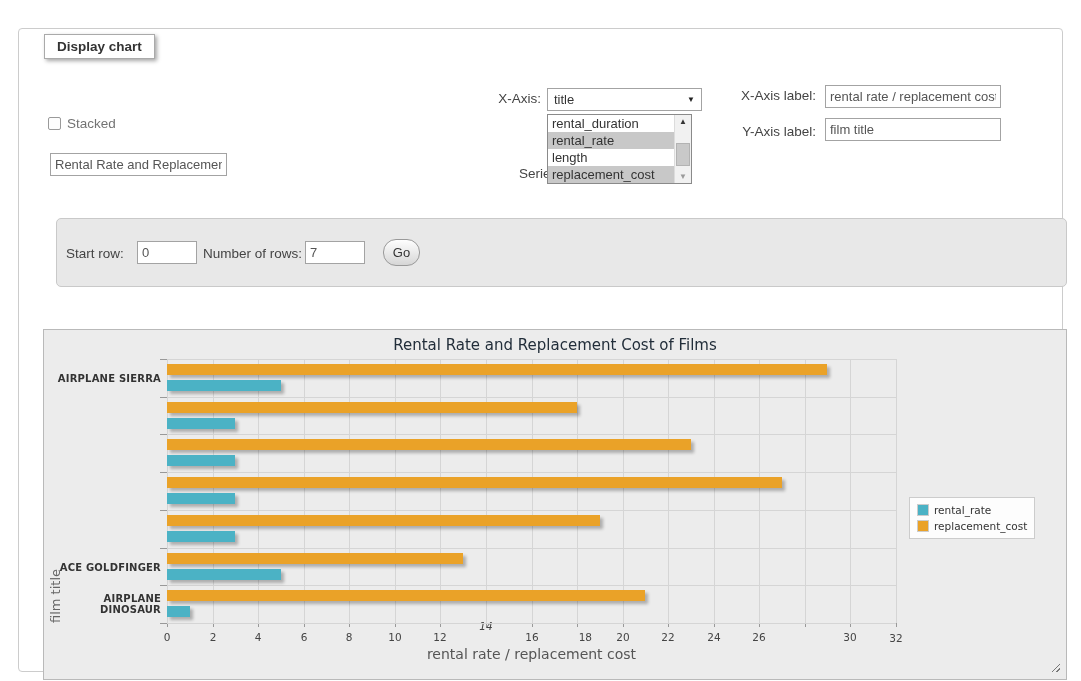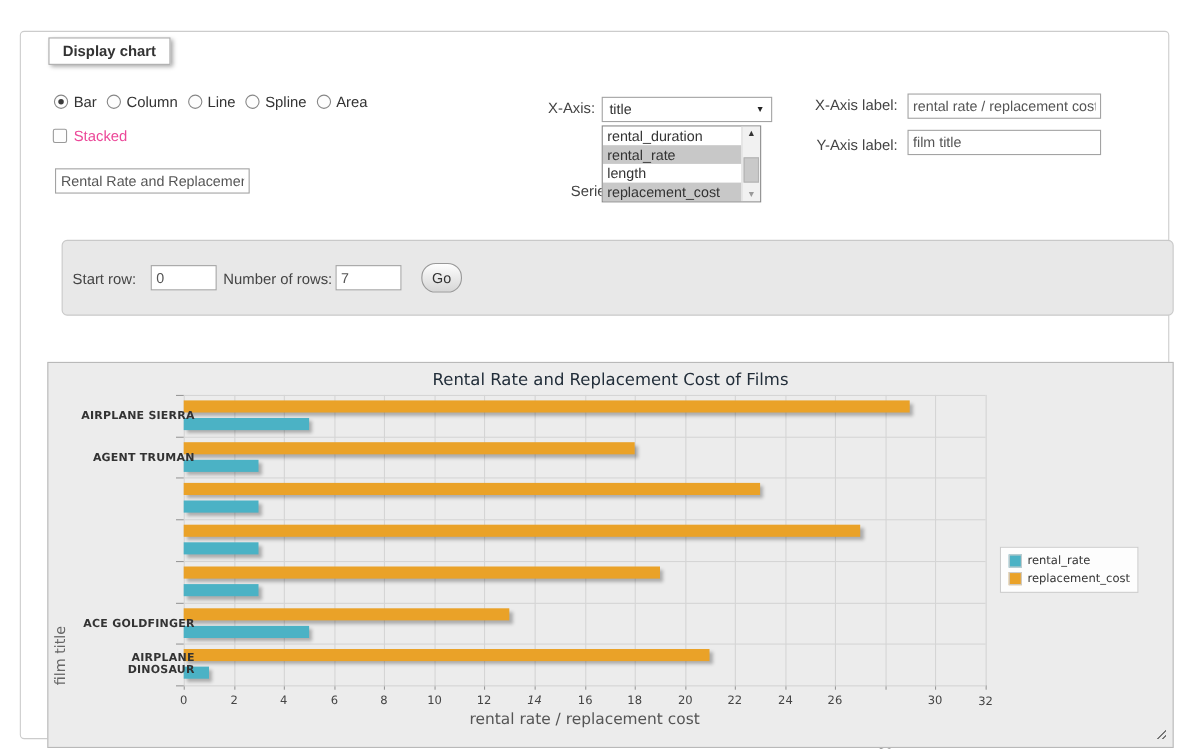--- a/index.html
+++ b/index.html
@@ -15,21 +15,21 @@
                 box-shadow:2px 2px 4px rgba(0,0,0,0.35); z-index:5; }
 
   
   .radio-row { position:absolute; left:30px; top:56px; display:flex; align-items:center; }
   .radio-item { display:inline-flex; align-items:center; margin-right:9px; font-size:13.5px; color:#333; cursor:default; }
   .radio { width:13px; height:13px; border-radius:50%; border:1px solid #878787; background:#fdfdfd;
            margin-right:5px; position:relative; flex:none; }
   .radio.on::after { content:""; position:absolute; left:3px; top:3px; width:5px; height:5px;
                      background:#3a3a3a; border-radius:50%; }
   .check-row { position:absolute; left:29px; top:87px; display:inline-flex; align-items:center;
-               font-size:13.5px; color:#ec4899; }
+               font-size:13.5px; color:#737373; }
   .checkbox { width:13px; height:13px; border:1px solid #9a9a9a; border-radius:2px; background:#fdfdfd;
               margin-right:6px; flex:none; }
 
   input.txt { position:absolute; border:1px solid #a3a3a3; background:#fff; font-family:"Liberation Sans",sans-serif;
               font-size:13px; color:#555; padding:0 4px; height:23px; }
 
   .lbl { position:absolute; font-size:13.5px; color:#444; }
   .lbl.r { text-align:right; }
 
   .select { position:absolute; left:528px; top:59px; width:155px; height:23px; border:1px solid #a3a3a3;
@@ -58,21 +58,21 @@
 
   
   .chart-panel { position:absolute; left:24px; top:300px; width:1024px; height:351px; background:#ececec;
                  border:1px solid #b9b9b9; }
   #chart-inner { position:absolute; left:0; top:0; right:0; bottom:0; font-family:"DejaVu Sans",sans-serif; }
   .chart-title { position:absolute; top:6px; left:0; width:100%; text-align:center; font-size:15px; color:#222e3a; }
   .gridv { position:absolute; width:1px; background:#d5d5d5; }
   .gridh { position:absolute; height:1px; background:#d5d5d5; }
   .tickmark { position:absolute; background:#999; }
   .bar { position:absolute; box-shadow:3px 3px 3px rgba(0,0,0,0.27); }
-  .cat { position:absolute; left:16px; width:117px; text-align:right; font-size:10px; font-weight:bold; color:#333;
+  .cat { position:absolute; left:0; width:117px; text-align:right; font-size:10px; font-weight:bold; color:#333;
          display:flex; align-items:center; justify-content:flex-end; letter-spacing:0.2px; }
   .xtick { position:absolute; width:30px; text-align:center; font-size:10.5px; color:#444; }
   .xtitle { position:absolute; left:123px; top:316px; width:729px; text-align:center; font-size:14px; color:#555; }
   .ytitle { position:absolute; left:4px; top:29px; height:264px; display:flex; align-items:center;
             writing-mode:vertical-rl; transform:rotate(180deg); font-size:13px; color:#666; }
   .legendbox { position:absolute; left:865px; top:167px; background:#fdfdfd; border:1px solid #ccc; padding:4px 7px; }
   .legend-row { display:flex; align-items:center; height:16px; }
   .swatch { width:12px; height:12px; border:1px solid #ccc; margin-right:5px; flex:none; }
   .legend-lbl { font-size:10.5px; color:#333; white-space:nowrap; }
   .resize-handle { position:absolute; right:6px; bottom:7px; width:11px; height:11px;
@@ -80,42 +80,20 @@
                    clip-path:polygon(100% 0, 100% 100%, 0 100%); }
 </style>
 </head>
 <body>
 
 <div class="page">
   <div class="fieldset">
 
     <div class="legend-box">Display chart</div>
 
-    <div class="radio-row" id="chart-type-group">
-        <label class="radio-item">
-          <span class="radio on"></span>
-          <span>Bar</span>
-        </label>
-        <label class="radio-item">
-          <span class="radio"></span>
-          <span>Column</span>
-        </label>
-        <label class="radio-item">
-          <span class="radio"></span>
-          <span>Line</span>
-        </label>
-        <label class="radio-item">
-          <span class="radio"></span>
-          <span>Spline</span>
-        </label>
-        <label class="radio-item">
-          <span class="radio"></span>
-          <span>Area</span>
-        </label>
-      </div>
 
     <label class="check-row">
       <span class="checkbox"></span>
       <span>Stacked</span>
     </label>
 
     <input class="txt" style="left: 31px; top: 124px; width: 177px;" value="Rental Rate and Replacement Cost of Films">
 
     <span class="lbl r" style="left:400px; top:62px; width:122px;">X-Axis:</span>
     <div class="select">
@@ -184,27 +162,27 @@
           <div class="tickmark" style="left: 305px; top: 293px; width: 1px; height: 4px;"></div>
           <div class="xtick" style="left: 290px; top: 301px;">8</div>
           <div class="gridv" style="left: 351px; top: 29px; height: 264px;"></div>
           <div class="tickmark" style="left: 351px; top: 293px; width: 1px; height: 4px;"></div>
           <div class="xtick" style="left: 336px; top: 301px;">10</div>
           <div class="gridv" style="left: 396px; top: 29px; height: 264px;"></div>
           <div class="tickmark" style="left: 396px; top: 293px; width: 1px; height: 4px;"></div>
           <div class="xtick" style="left: 381px; top: 301px;">12</div>
           <div class="gridv" style="left: 442px; top: 29px; height: 264px;"></div>
           <div class="tickmark" style="left: 442px; top: 293px; width: 1px; height: 4px;"></div>
-          <div class="xtick" style="left: 427px; top: 301px; font-style: italic;">14</div>
+          <div class="xtick" style="left: 427px; top: 290px; font-style: italic;">14</div>
           <div class="gridv" style="left: 488px; top: 29px; height: 264px;"></div>
           <div class="tickmark" style="left: 488px; top: 293px; width: 1px; height: 4px;"></div>
           <div class="xtick" style="left: 473px; top: 301px;">16</div>
           <div class="gridv" style="left: 533px; top: 29px; height: 264px;"></div>
           <div class="tickmark" style="left: 533px; top: 293px; width: 1px; height: 4px;"></div>
-          <div class="xtick" style="left: 518px; top: 301px;">18</div>
+          <div class="xtick" style="left: 518px; top: 301px; text-align: right;">18</div>
           <div class="gridv" style="left: 579px; top: 29px; height: 264px;"></div>
           <div class="tickmark" style="left: 579px; top: 293px; width: 1px; height: 4px;"></div>
           <div class="xtick" style="left: 564px; top: 301px;">20</div>
           <div class="gridv" style="left: 624px; top: 29px; height: 264px;"></div>
           <div class="tickmark" style="left: 624px; top: 293px; width: 1px; height: 4px;"></div>
           <div class="xtick" style="left: 609px; top: 301px;">22</div>
           <div class="gridv" style="left: 670px; top: 29px; height: 264px;"></div>
           <div class="tickmark" style="left: 670px; top: 293px; width: 1px; height: 4px;"></div>
           <div class="xtick" style="left: 655px; top: 301px;">24</div>
           <div class="gridv" style="left: 715px; top: 29px; height: 264px;"></div>
@@ -233,21 +211,20 @@
           <div class="tickmark" style="left: 116px; top: 218px; width: 7px; height: 1px;"></div>
           <div class="gridh" style="left: 123px; top: 255px; width: 729px;"></div>
           <div class="tickmark" style="left: 116px; top: 255px; width: 7px; height: 1px;"></div>
           <div class="gridh" style="left: 123px; top: 293px; width: 729px;"></div>
           <div class="tickmark" style="left: 116px; top: 293px; width: 7px; height: 1px;"></div>
           <div class="bar" style="left: 123px; top: 34px; height: 11px; width: 660px; background: rgb(234, 162, 40);"></div>
           <div class="bar" style="left: 123px; top: 50px; height: 11px; width: 114px; background: rgb(75, 178, 197);"></div>
           <div class="cat" style="top: 29px; height: 38px;">AIRPLANE SIERRA</div>
           <div class="bar" style="left: 123px; top: 72px; height: 11px; width: 410px; background: rgb(234, 162, 40);"></div>
           <div class="bar" style="left: 123px; top: 88px; height: 11px; width: 68px; background: rgb(75, 178, 197);"></div>
-          <div class="cat" style="top: 67px; height: 38px;">AGENT TRUMAN</div>
           <div class="bar" style="left: 123px; top: 109px; height: 11px; width: 524px; background: rgb(234, 162, 40);"></div>
           <div class="bar" style="left: 123px; top: 125px; height: 11px; width: 68px; background: rgb(75, 178, 197);"></div>
           <div class="bar" style="left: 123px; top: 147px; height: 11px; width: 615px; background: rgb(234, 162, 40);"></div>
           <div class="bar" style="left: 123px; top: 163px; height: 11px; width: 68px; background: rgb(75, 178, 197);"></div>
           <div class="bar" style="left: 123px; top: 185px; height: 11px; width: 433px; background: rgb(234, 162, 40);"></div>
           <div class="bar" style="left: 123px; top: 201px; height: 11px; width: 68px; background: rgb(75, 178, 197);"></div>
           <div class="bar" style="left: 123px; top: 223px; height: 11px; width: 296px; background: rgb(234, 162, 40);"></div>
           <div class="bar" style="left: 123px; top: 239px; height: 11px; width: 114px; background: rgb(75, 178, 197);"></div>
           <div class="cat" style="top: 218px; height: 38px;">ACE GOLDFINGER</div>
           <div class="bar" style="left: 123px; top: 260px; height: 11px; width: 478px; background: rgb(234, 162, 40);"></div>

